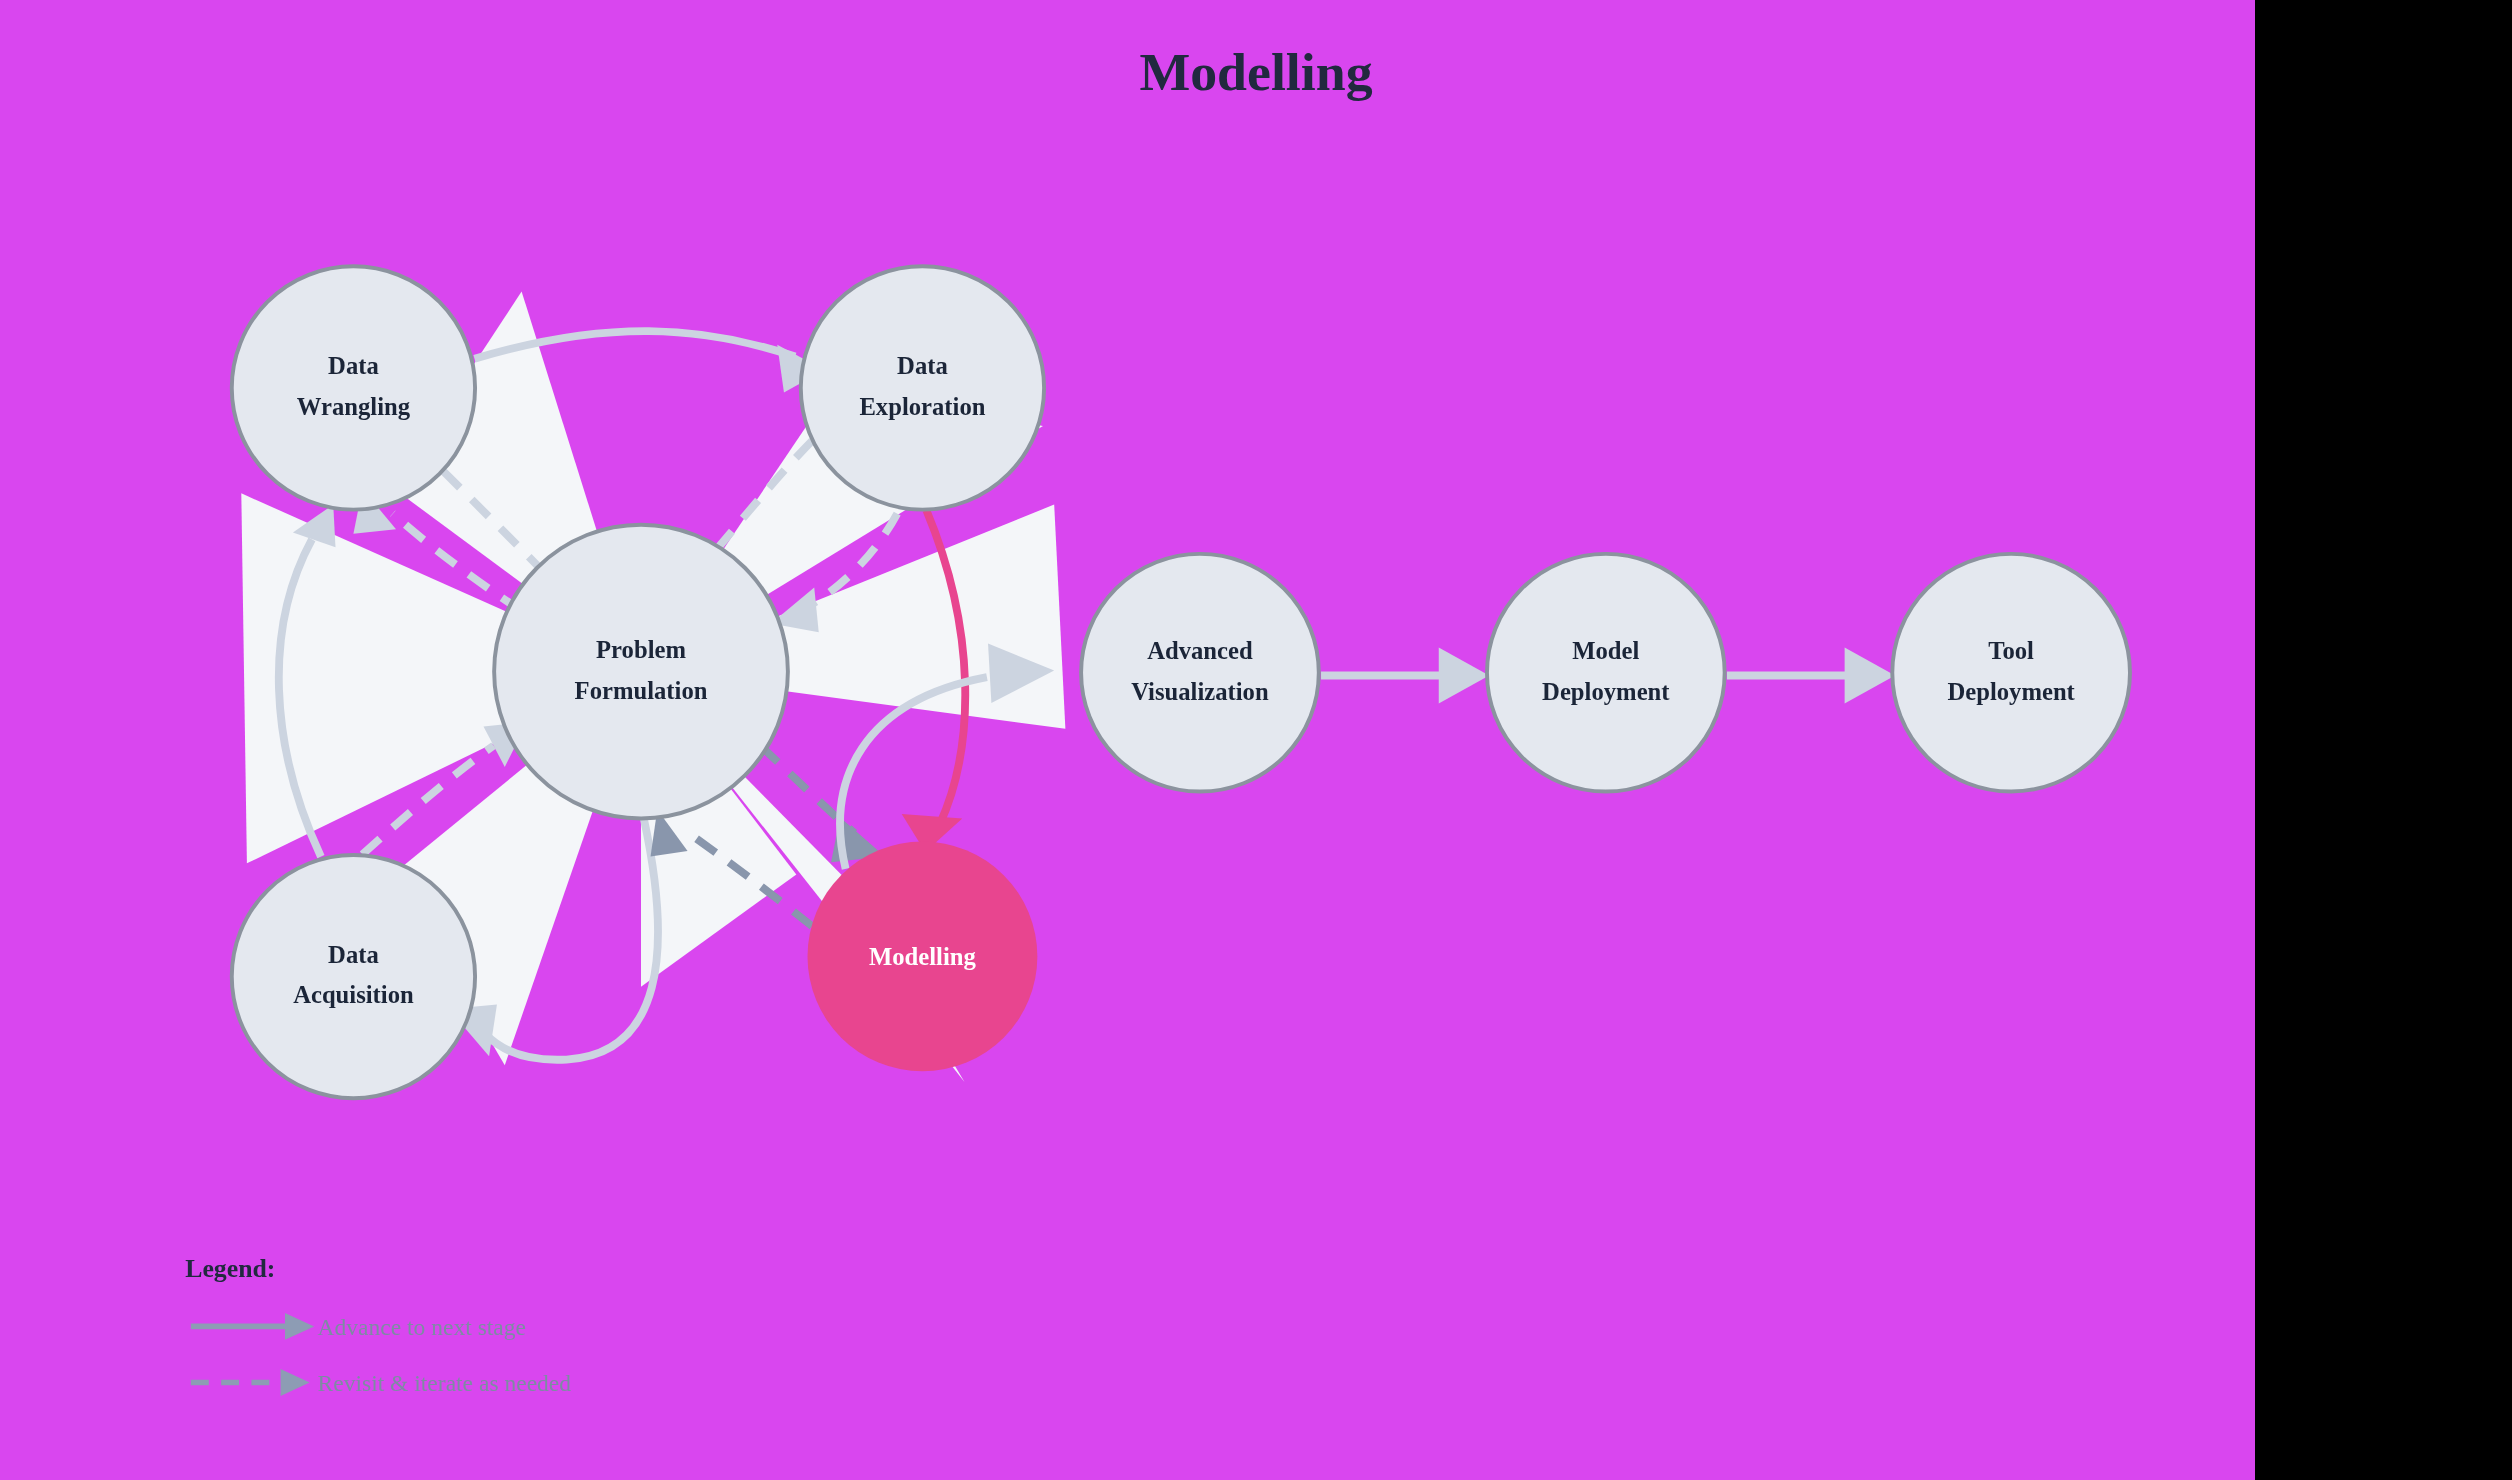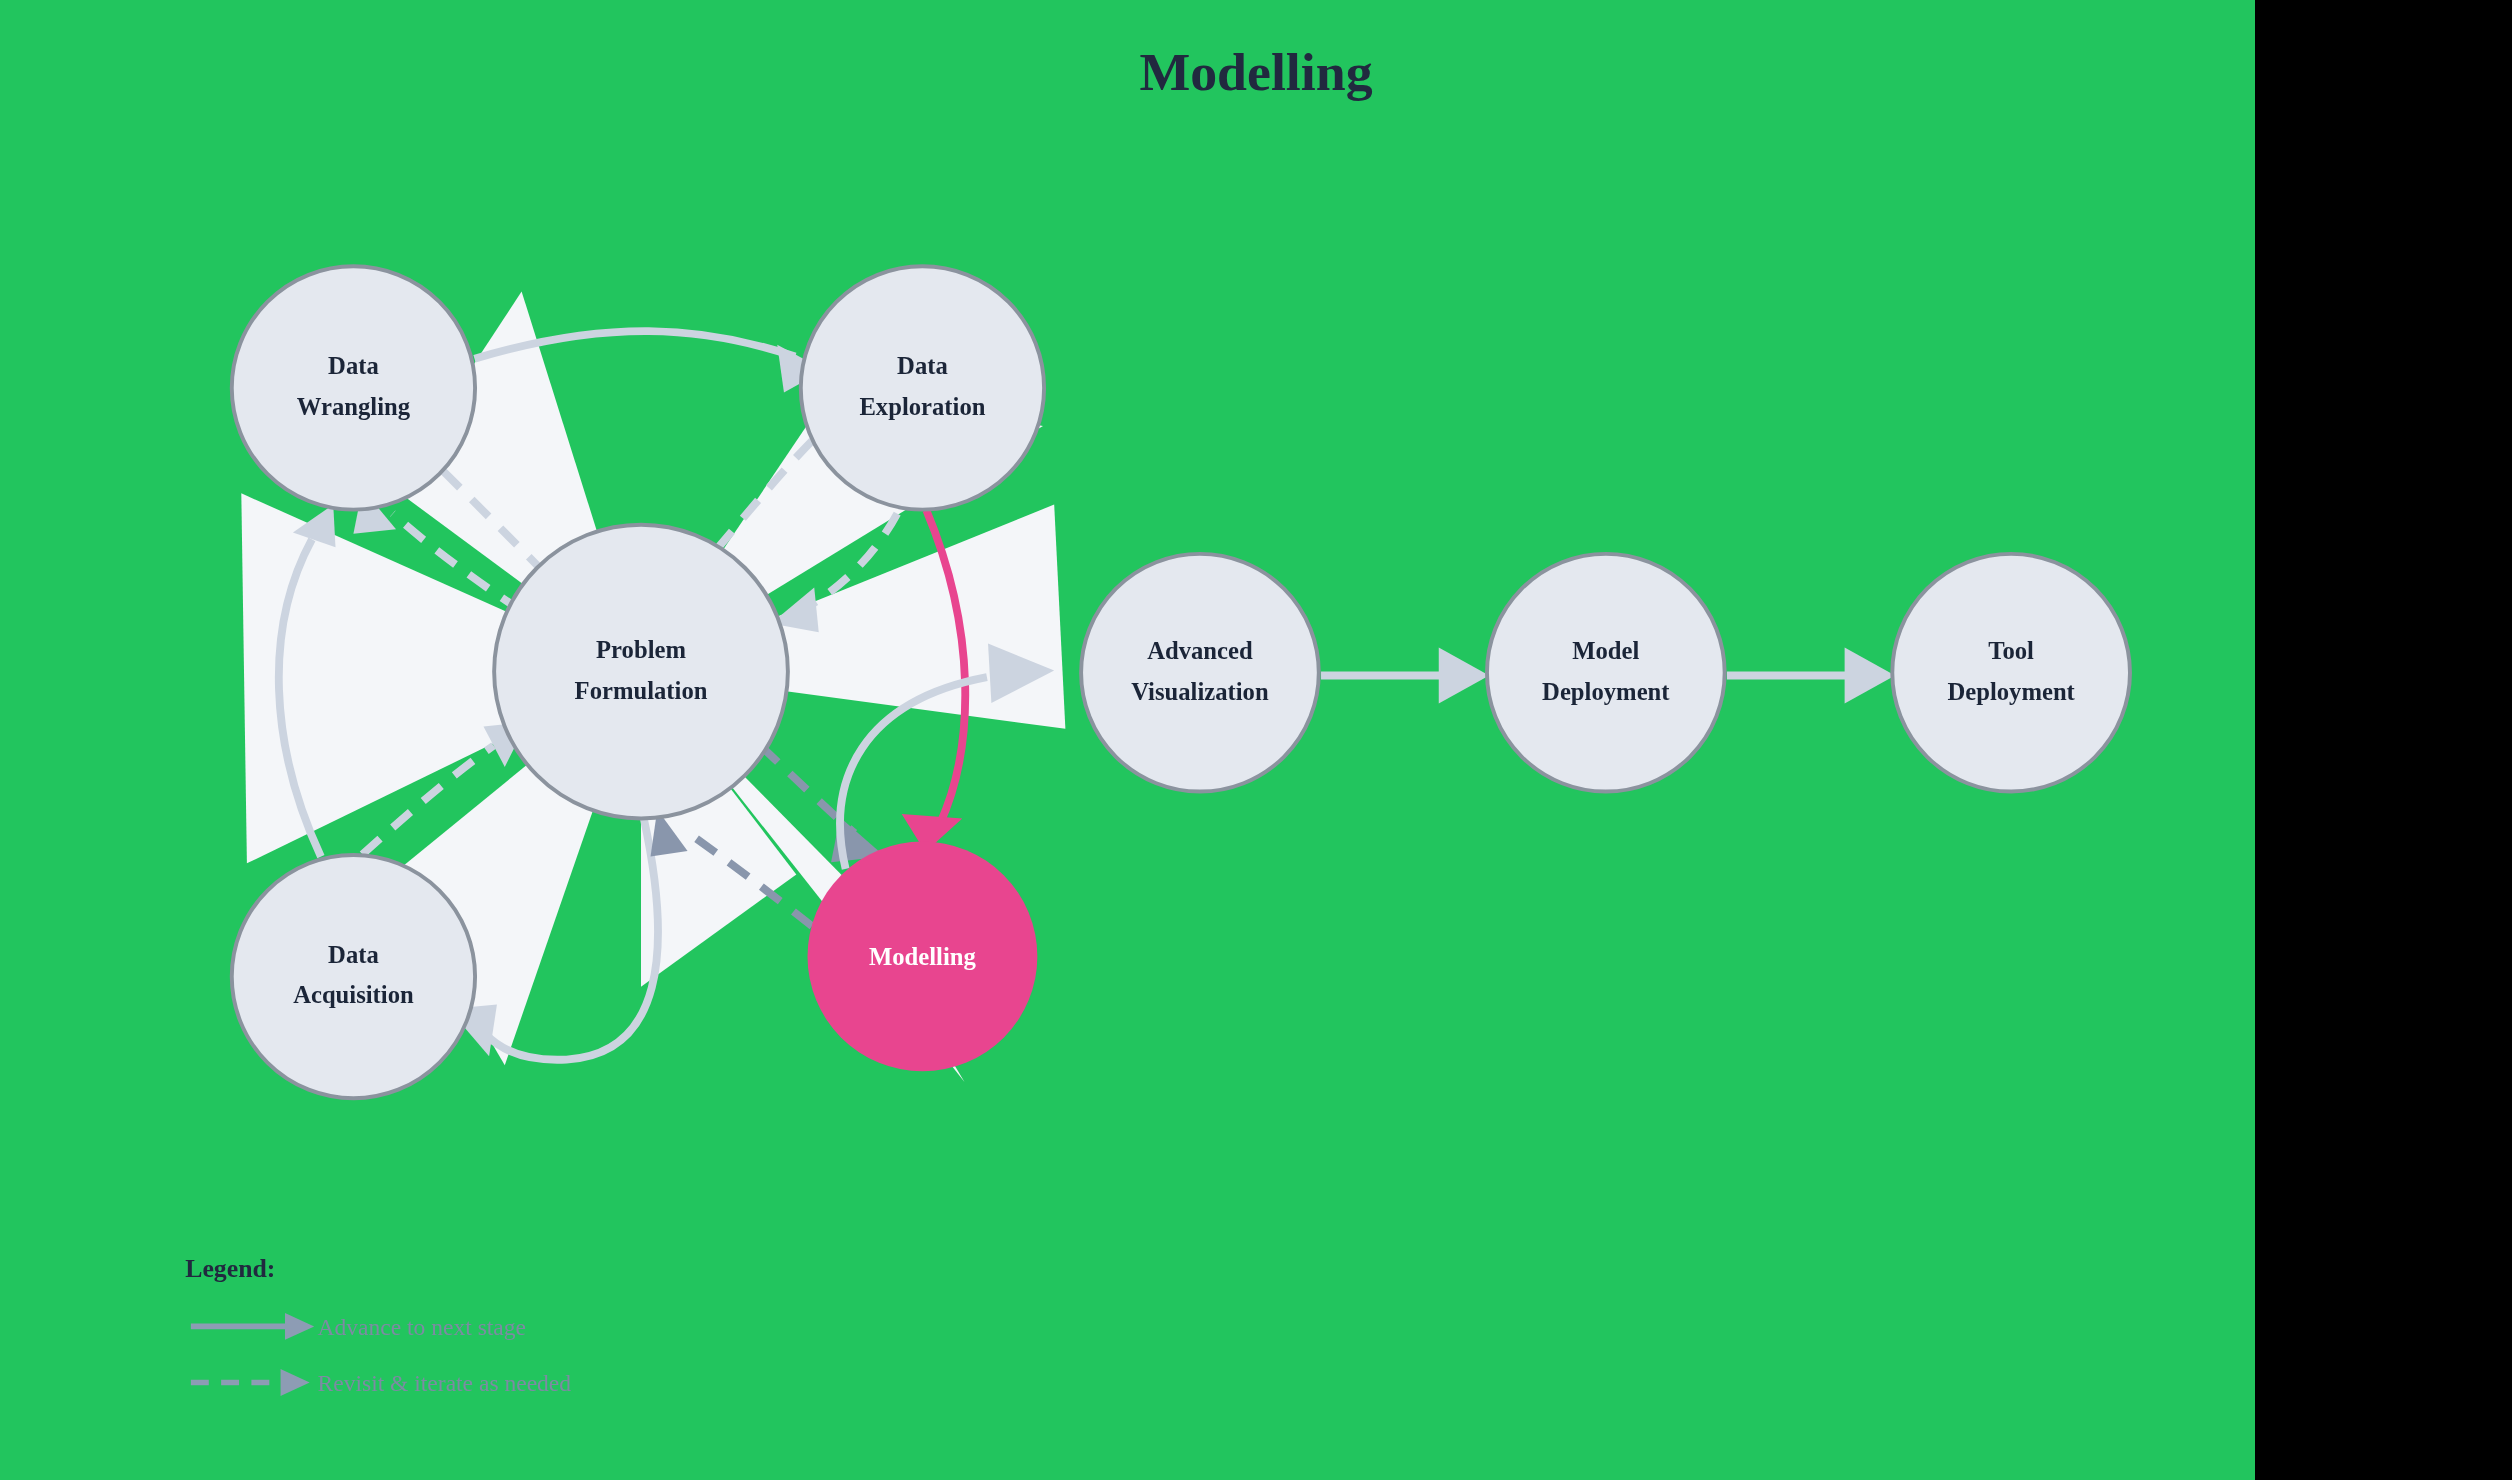--- a/index.html
+++ b/index.html
@@ -4,21 +4,21 @@
 <style>
   html, body {
     margin: 0;
     padding: 0;
     background: #ffffff;
   }
   #page {
     position: relative;
     width: 2512px;
     height: 1480px;
-    background: #22c55e;
+    background: #d946ef;
     overflow: hidden;
     font-family: "Liberation Serif", "DejaVu Serif", serif;
   }
   #diagram-svg {
     position: absolute;
     left: 0;
     top: 0;
     width: 2512px;
     height: 1480px;
   }

